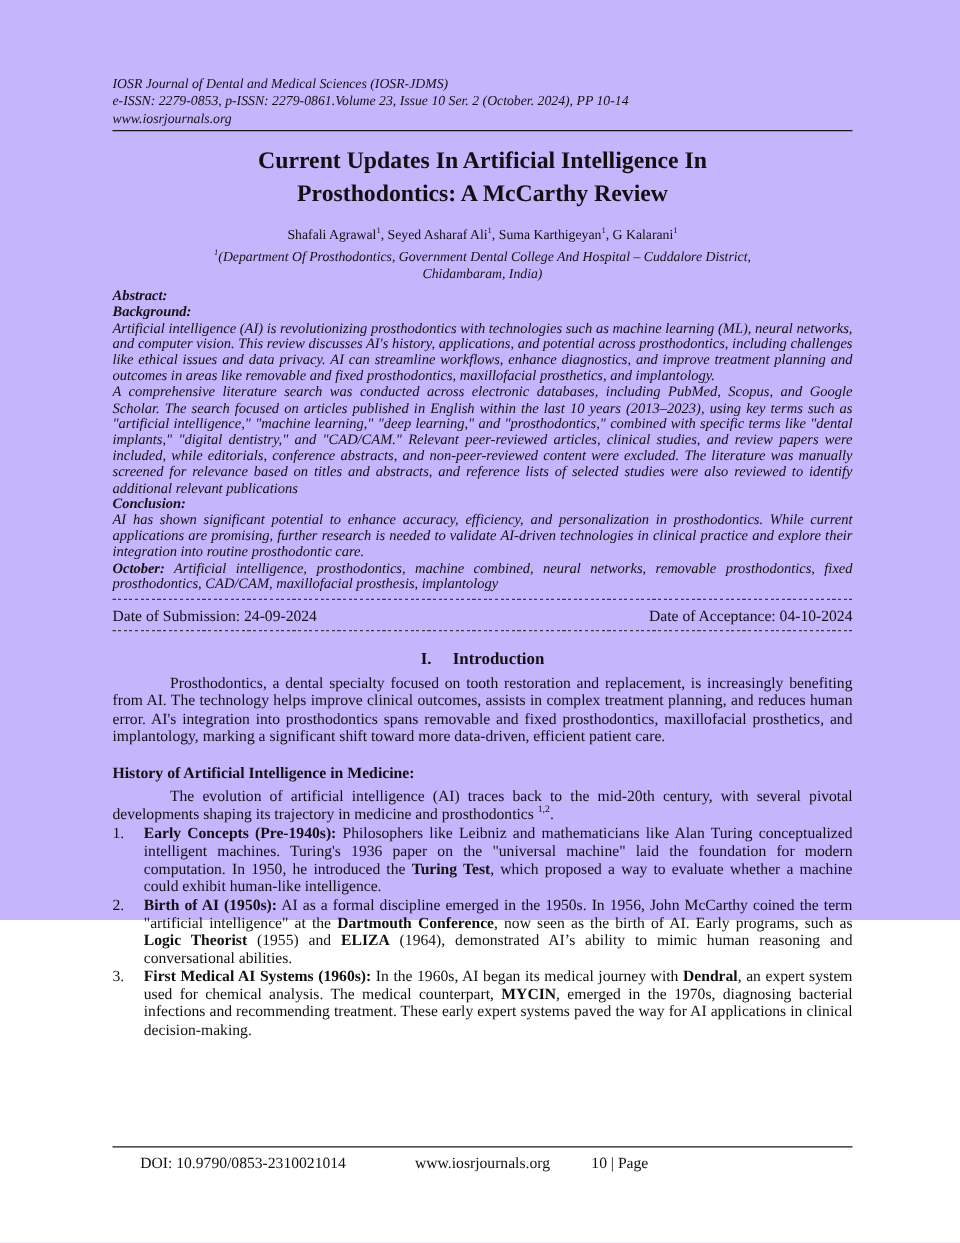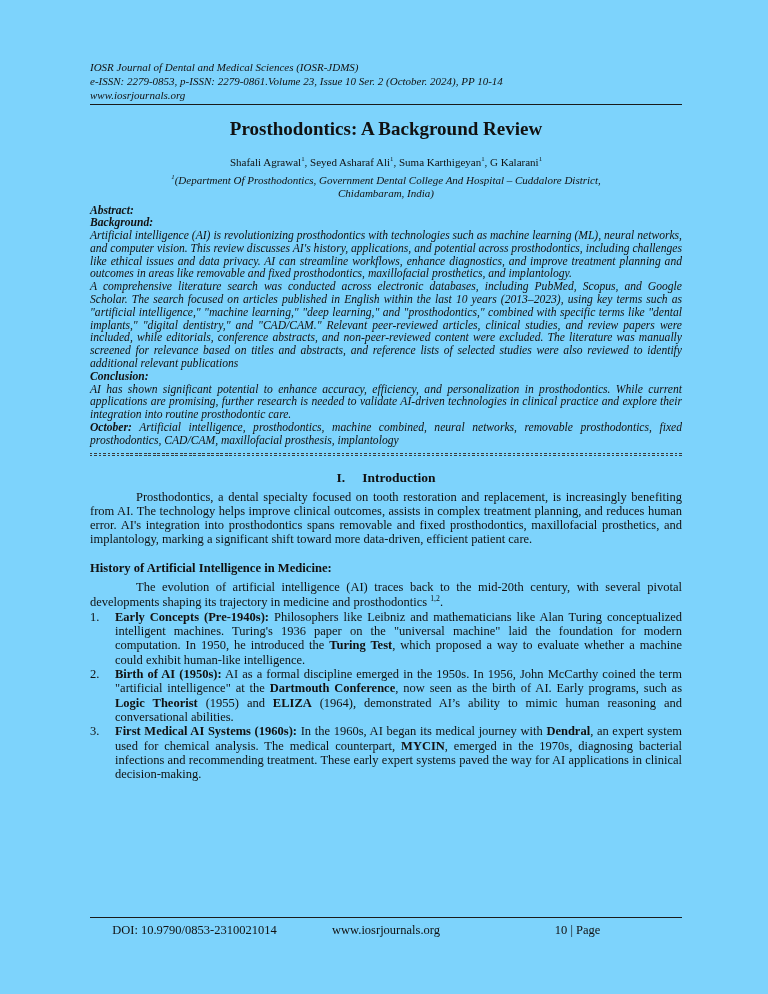--- a/index.html
+++ b/index.html
@@ -2,21 +2,21 @@
 <html><head>
 <meta charset="utf-8">
 <style>
   * { box-sizing: border-box; margin: 0; padding: 0; }
   html, body { background: #ffffff; }
   body {
     width: 768px; height: 994px; overflow: hidden;
     font-family: "Liberation Serif", "DejaVu Serif", serif;
     color: #111111;
   }
-  .page { position: relative; width: 768px; height: 994px; background: #7dd3fc; }
+  .page { position: relative; width: 768px; height: 736px; background: #c4b5fd; }
   .content { padding: 0 86px 0 90px; }
 
   sup { font-size: 0.62em; vertical-align: super; line-height: 0; }
   b { font-weight: bold; }
 
   
   .header {
     padding-top: 60px;
     font-style: italic;
     font-size: 11px; line-height: 14px;
@@ -55,37 +55,38 @@
   
   .footer {
     position: absolute; left: 90px; right: 86px; top: 917px;
     border-top: 1.2px solid #1a1a1a;
     padding-top: 4px;
     display: flex; align-items: baseline;
     font-size: 12.5px; line-height: 16px;
   }
   .f-left { flex: 1.2; text-align: center; }
   .f-center { flex: 1; text-align: center; }
-  .f-right { flex: 1.2; text-align: center; }
+  .f-right { flex: 1.2; text-align: left; }
 </style>
 </head>
 <body>
 
 <div class="page">
   <div class="content">
 
     <div class="header">
       <div>IOSR Journal of Dental and Medical Sciences (IOSR-JDMS)</div>
       <div>e-ISSN: 2279-0853, p-ISSN: 2279-0861.Volume 23, Issue 10 Ser. 2 (October. 2024), PP 10-14</div>
       <div>www.iosrjournals.org</div>
       <div class="header-rule"></div>
     </div>
 
     <div class="title">
-      <div>Prosthodontics: A Background Review</div>
+      <div>Current Updates In Artificial Intelligence In</div>
+      <div>Prosthodontics: A McCarthy Review</div>
     </div>
 
     <div class="authors"><span>Shafali Agrawal</span><sup>1</sup><span>, Seyed Asharaf Ali</span><sup>1</sup><span>, Suma Karthigeyan</span><sup>1</sup><span>, G Kalarani</span><sup>1</sup></div>
 
     <div class="affiliation">
       <div><sup>1</sup><span>(Department Of Prosthodontics, Government Dental College And Hospital – Cuddalore District,</span></div>
       <div><span>Chidambaram, India)</span></div>
     </div>
 
     <div class="abstract">
@@ -93,20 +94,24 @@
     <p class="abs-par"><b>Abstract:</b></p>
         <p class="abs-par"><b>Background:</b></p>
         <p class="abs-par"><span>Artificial intelligence (AI) is revolutionizing prosthodontics with technologies such as machine learning (ML), neural networks, and computer vision. This review discusses AI's history, applications, and potential across prosthodontics, including challenges like ethical issues and data privacy. AI can streamline workflows, enhance diagnostics, and improve treatment planning and outcomes in areas like removable and fixed prosthodontics, maxillofacial prosthetics, and implantology.</span></p>
         <p class="abs-par"><span>A comprehensive literature search was conducted across electronic databases, including PubMed, Scopus, and Google Scholar. The search focused on articles published in English within the last 10 years (2013–2023), using key terms such as "artificial intelligence," "machine learning," "deep learning," and "prosthodontics," combined with specific terms like "dental implants," "digital dentistry," and "CAD/CAM." Relevant peer-reviewed articles, clinical studies, and review papers were included, while editorials, conference abstracts, and non-peer-reviewed content were excluded. The literature was manually screened for relevance based on titles and abstracts, and reference lists of selected studies were also reviewed to identify additional relevant publications</span></p>
         <p class="abs-par"><b>Conclusion:</b></p>
         <p class="abs-par"><span>AI has shown significant potential to enhance accuracy, efficiency, and personalization in prosthodontics. While current applications are promising, further research is needed to validate AI-driven technologies in clinical practice and explore their integration into routine prosthodontic care.</span></p>
         <p class="abs-par"><b>October:</b><span> Artificial intelligence, prosthodontics, machine combined, neural networks, removable prosthodontics, fixed prosthodontics, CAD/CAM, maxillofacial prosthesis, implantology</span></p>
       </div>
 
     <div class="dash-rule"></div>
+    <div class="dates">
+      <span>Date of Submission: 24-09-2024</span>
+      <span>Date of Acceptance: 04-10-2024</span>
+    </div>
     <div class="dash-rule" style="margin-top:0;"></div>
 
     <div class="section-heading">
       <span class="head-num">I.</span><span>Introduction</span>
     </div>
 
     <p class="para"><span>Prosthodontics, a dental specialty focused on tooth restoration and replacement, is increasingly benefiting from AI. The technology helps improve clinical outcomes, assists in complex treatment planning, and reduces human error. AI's integration into prosthodontics spans removable and fixed prosthodontics, maxillofacial prosthetics, and implantology, marking a significant shift toward more data-driven, efficient patient care.</span></p>
 
     <div class="history-heading">History of Artificial Intelligence in Medicine:</div>
     <p class="para"><span>The evolution of artificial intelligence (AI) traces back to the mid-20th century, with several pivotal developments shaping its trajectory in medicine and prosthodontics </span><sup>1,2</sup><span>.</span></p>

